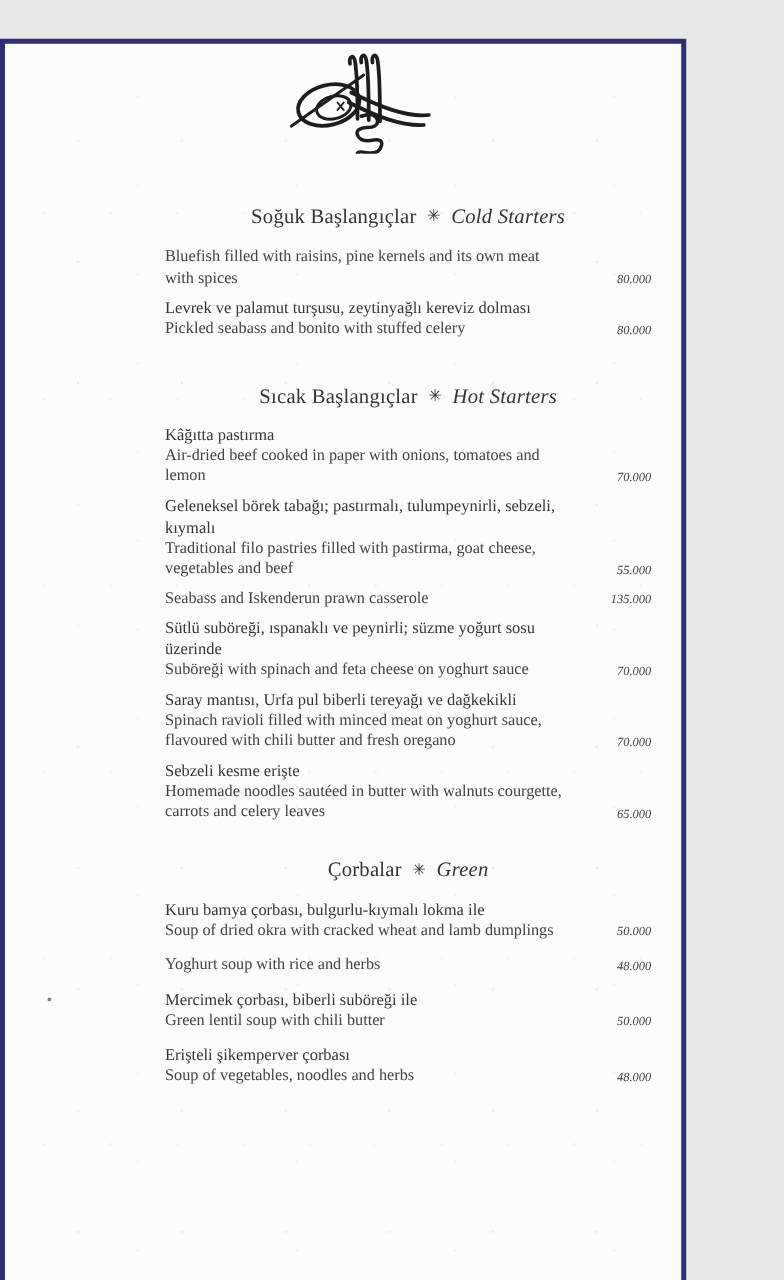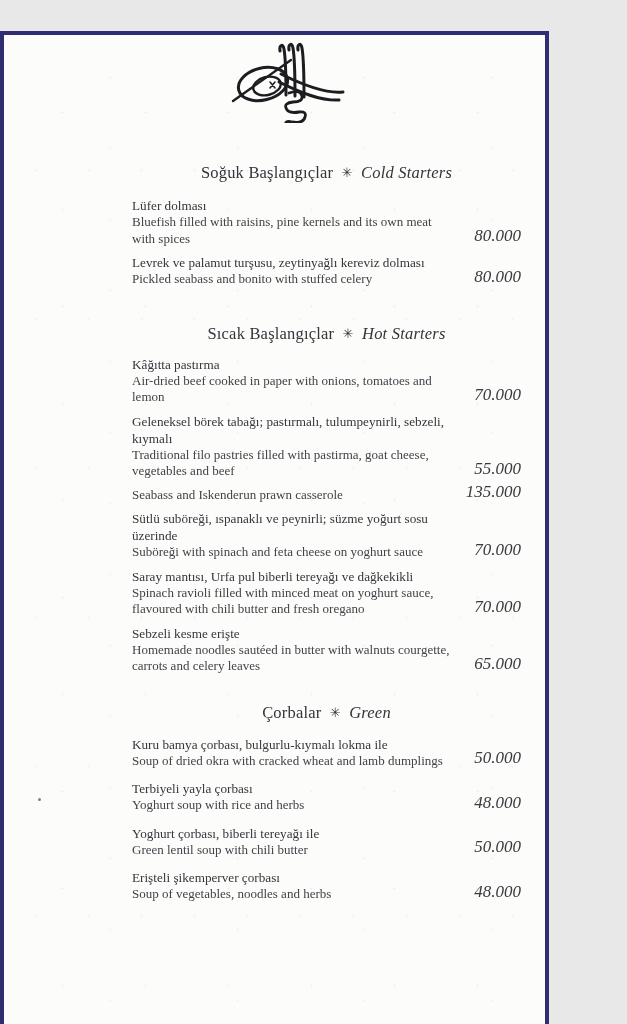--- a/index.html
+++ b/index.html
@@ -35,21 +35,21 @@
   .st-cold{margin:40px 0 14px;}
   .st-hot{margin:36px 0 12px;}
   .st-soup{margin:28px 0 13px;}
   .item{position:relative;margin-bottom:7px;}
   .soup .item{margin-bottom:11px;}
   .item-text{width:326px;}
   .item-name{font-size:13.2px;line-height:17px;color:#36353c;}
   .item-desc{font-size:13px;line-height:16.5px;color:#434249;}
   .item-price{
     position:absolute;right:0;bottom:1px;
-    font-style:italic;font-size:17px;color:#3b3a41;
+    font-style:italic;font-size:10px;color:#3b3a41;
   }
   .speck{position:absolute;left:34px;top:763px;width:3px;height:3px;
     border-radius:50%;background:#55545e;opacity:.75;}
 </style>
 </head>
 <body>
 
 <div class="page">
 
   <div class="logo-wrap">
@@ -71,21 +71,20 @@
 
     <div>
       <div class="section-title st-cold">
         <span class="title-tr">Soğuk Başlangıçlar</span>
         <span class="sep">✳</span>
         <span class="title-en">Cold Starters</span>
       </div>
 
       <div class="item">
         <div class="item-text">
-          <div class="item-name">Lüfer dolması</div>
           <div class="item-desc">Bluefish filled with raisins, pine kernels and its own meat with spices</div>
         </div>
         <div class="item-price">80.000</div>
       </div>
 
       <div class="item">
         <div class="item-text">
           <div class="item-name">Levrek ve palamut turşusu, zeytinyağlı kereviz dolması</div>
           <div class="item-desc">Pickled seabass and bonito with stuffed celery</div>
         </div>
@@ -158,29 +157,28 @@
       <div class="item">
         <div class="item-text">
           <div class="item-name">Kuru bamya çorbası, bulgurlu-kıymalı lokma ile</div>
           <div class="item-desc">Soup of dried okra with cracked wheat and lamb dumplings</div>
         </div>
         <div class="item-price">50.000</div>
       </div>
 
       <div class="item">
         <div class="item-text">
-          <div class="item-name">Terbiyeli yayla çorbası</div>
           <div class="item-desc">Yoghurt soup with rice and herbs</div>
         </div>
         <div class="item-price">48.000</div>
       </div>
 
       <div class="item">
         <div class="item-text">
-          <div class="item-name">Yoghurt çorbası, biberli tereyağı ile</div>
+          <div class="item-name">Mercimek çorbası, biberli suböreği ile</div>
           <div class="item-desc">Green lentil soup with chili butter</div>
         </div>
         <div class="item-price">50.000</div>
       </div>
 
       <div class="item">
         <div class="item-text">
           <div class="item-name">Erişteli şikemperver çorbası</div>
           <div class="item-desc">Soup of vegetables, noodles and herbs</div>
         </div>

